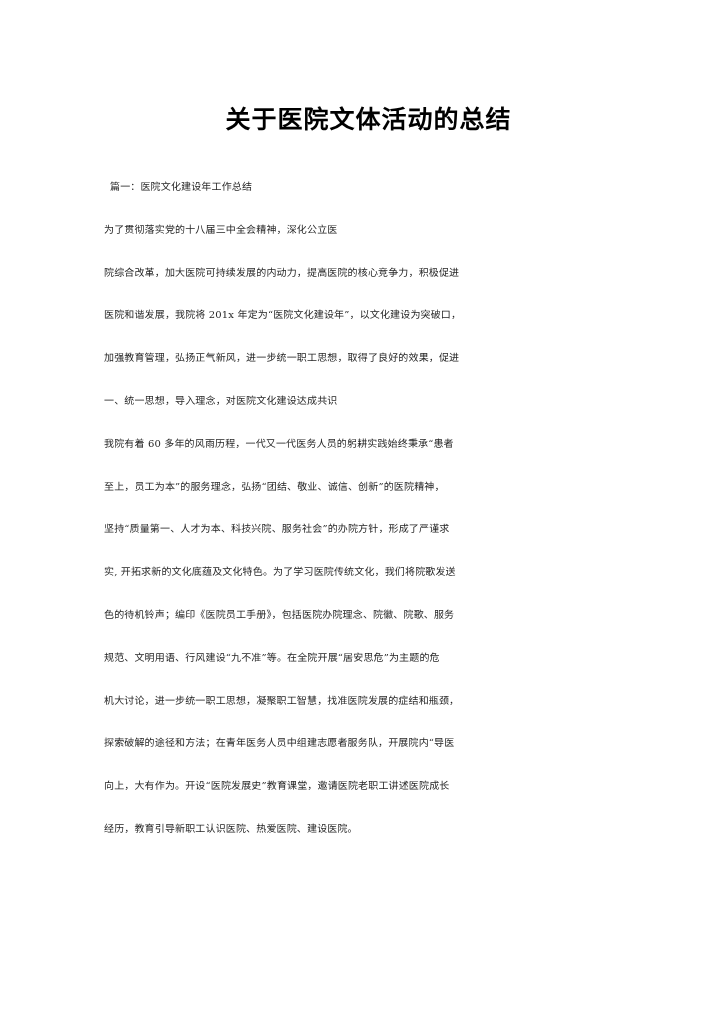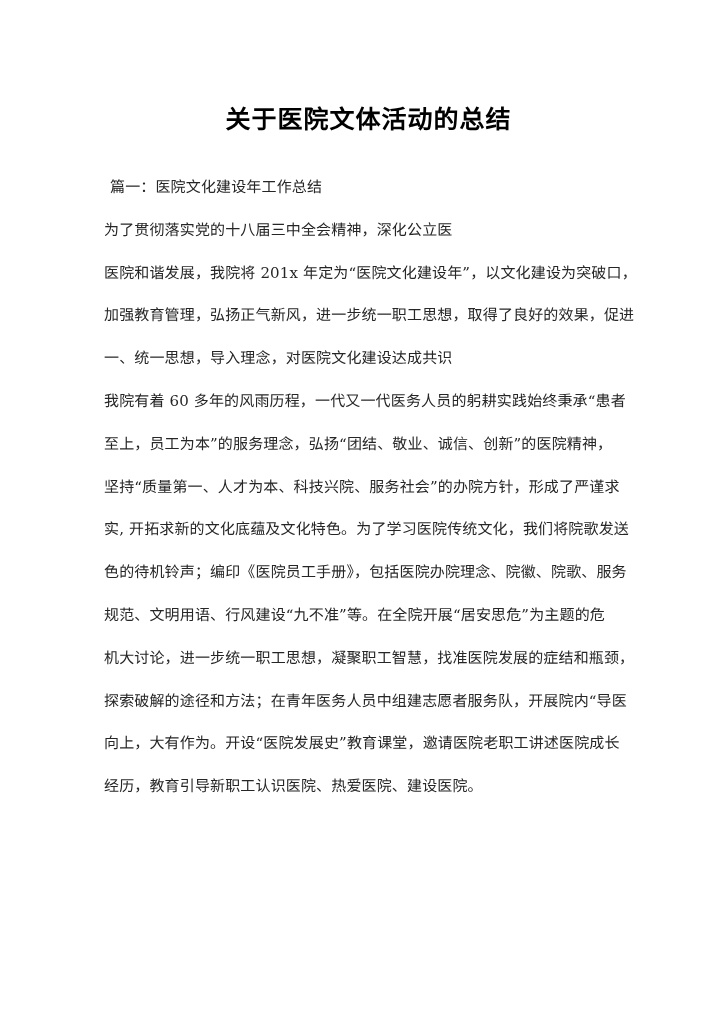--- a/index.html
+++ b/index.html
@@ -32,21 +32,21 @@
     color: #000000;
     line-height: 34px;
   }
   .body-block {
     position: absolute;
     top: 166px;
     left: 104px;
     width: 514px;
   }
   .line {
-    font-size: 15px;
+    font-size: 10px;
     line-height: 42.8px;
     color: #262626;
     white-space: nowrap;
     letter-spacing: 0.15px;
   }
   .line.indent {
     padding-left: 6px;
   }
 </style>
 </head>
@@ -54,20 +54,21 @@
 
 <div class="page">
 
   <h1 class="doc-title">关于医院文体活动的总结</h1>
 
   <div class="body-block">
 
     <div class="line indent">篇一：医院文化建设年工作总结</div>
 
     <div class="line">为了贯彻落实党的十八届三中全会精神，深化公立医</div>
+    <div class="line">院综合改革，加大医院可持续发展的内动力，提高医院的核心竞争力，积极促进</div>
     <div class="line">医院和谐发展，我院将 201x 年定为“医院文化建设年”，以文化建设为突破口，</div>
     <div class="line">加强教育管理，弘扬正气新风，进一步统一职工思想，取得了良好的效果，促进</div>
 
     <div class="line">一、统一思想，导入理念，对医院文化建设达成共识</div>
 
     <div class="line">我院有着 60 多年的风雨历程，一代又一代医务人员的躬耕实践始终秉承“患者</div>
     <div class="line">至上，员工为本”的服务理念，弘扬“团结、敬业、诚信、创新”的医院精神，</div>
     <div class="line">坚持“质量第一、人才为本、科技兴院、服务社会”的办院方针，形成了严谨求</div>
     <div class="line">实, 开拓求新的文化底蕴及文化特色。为了学习医院传统文化，我们将院歌发送</div>
     <div class="line">色的待机铃声；编印《医院员工手册》，包括医院办院理念、院徽、院歌、服务</div>

